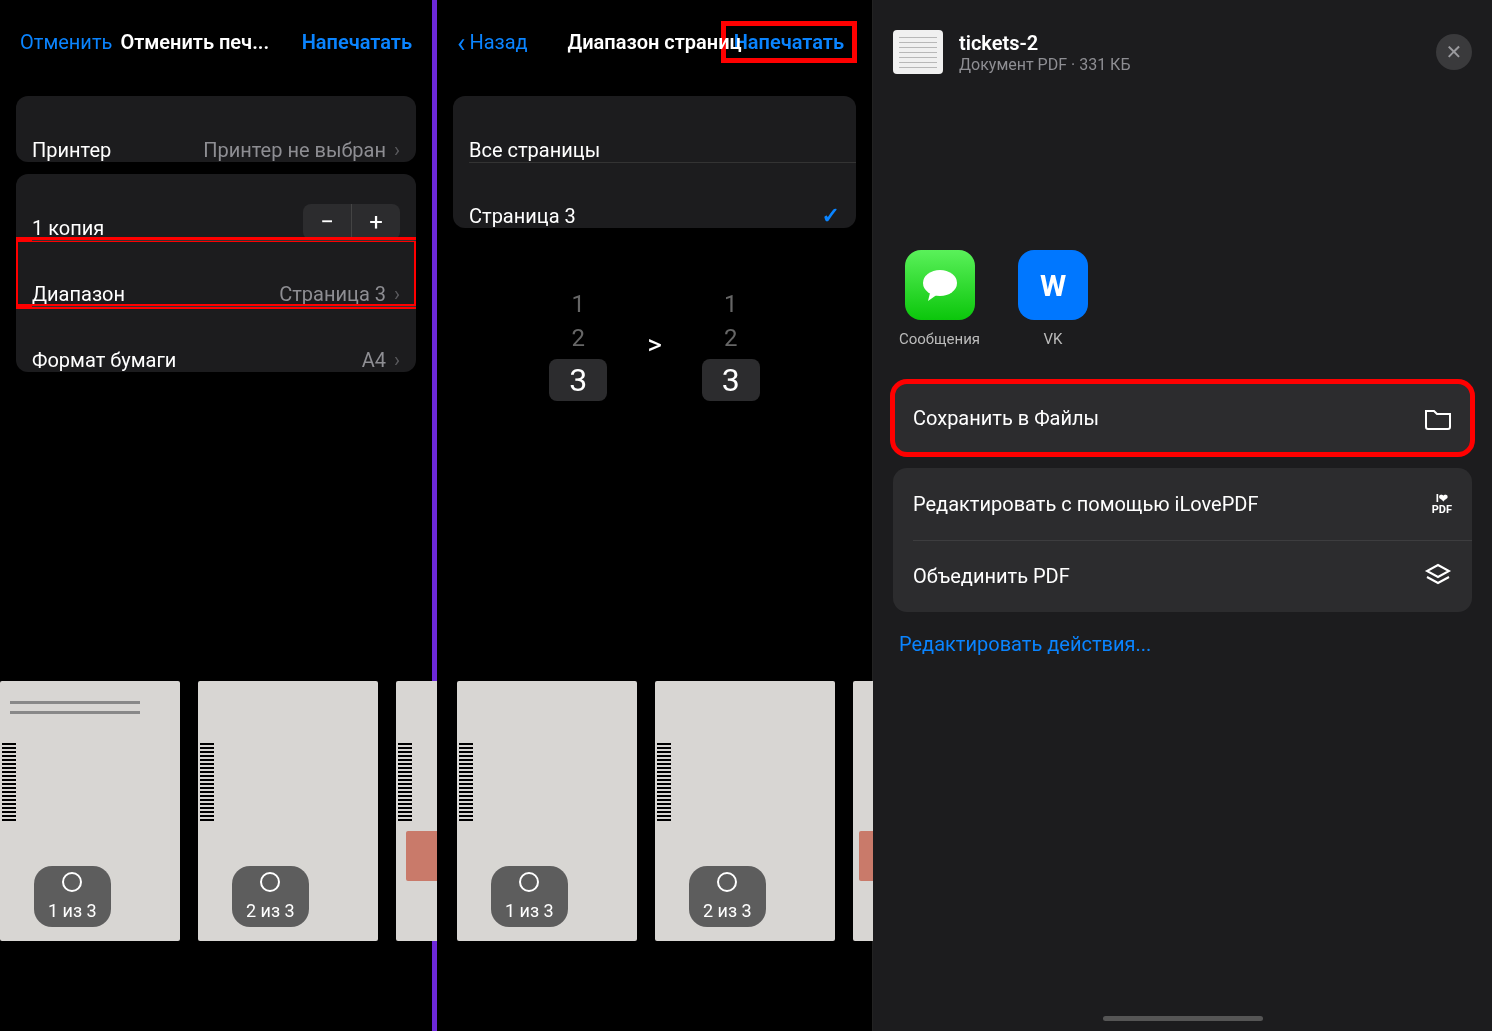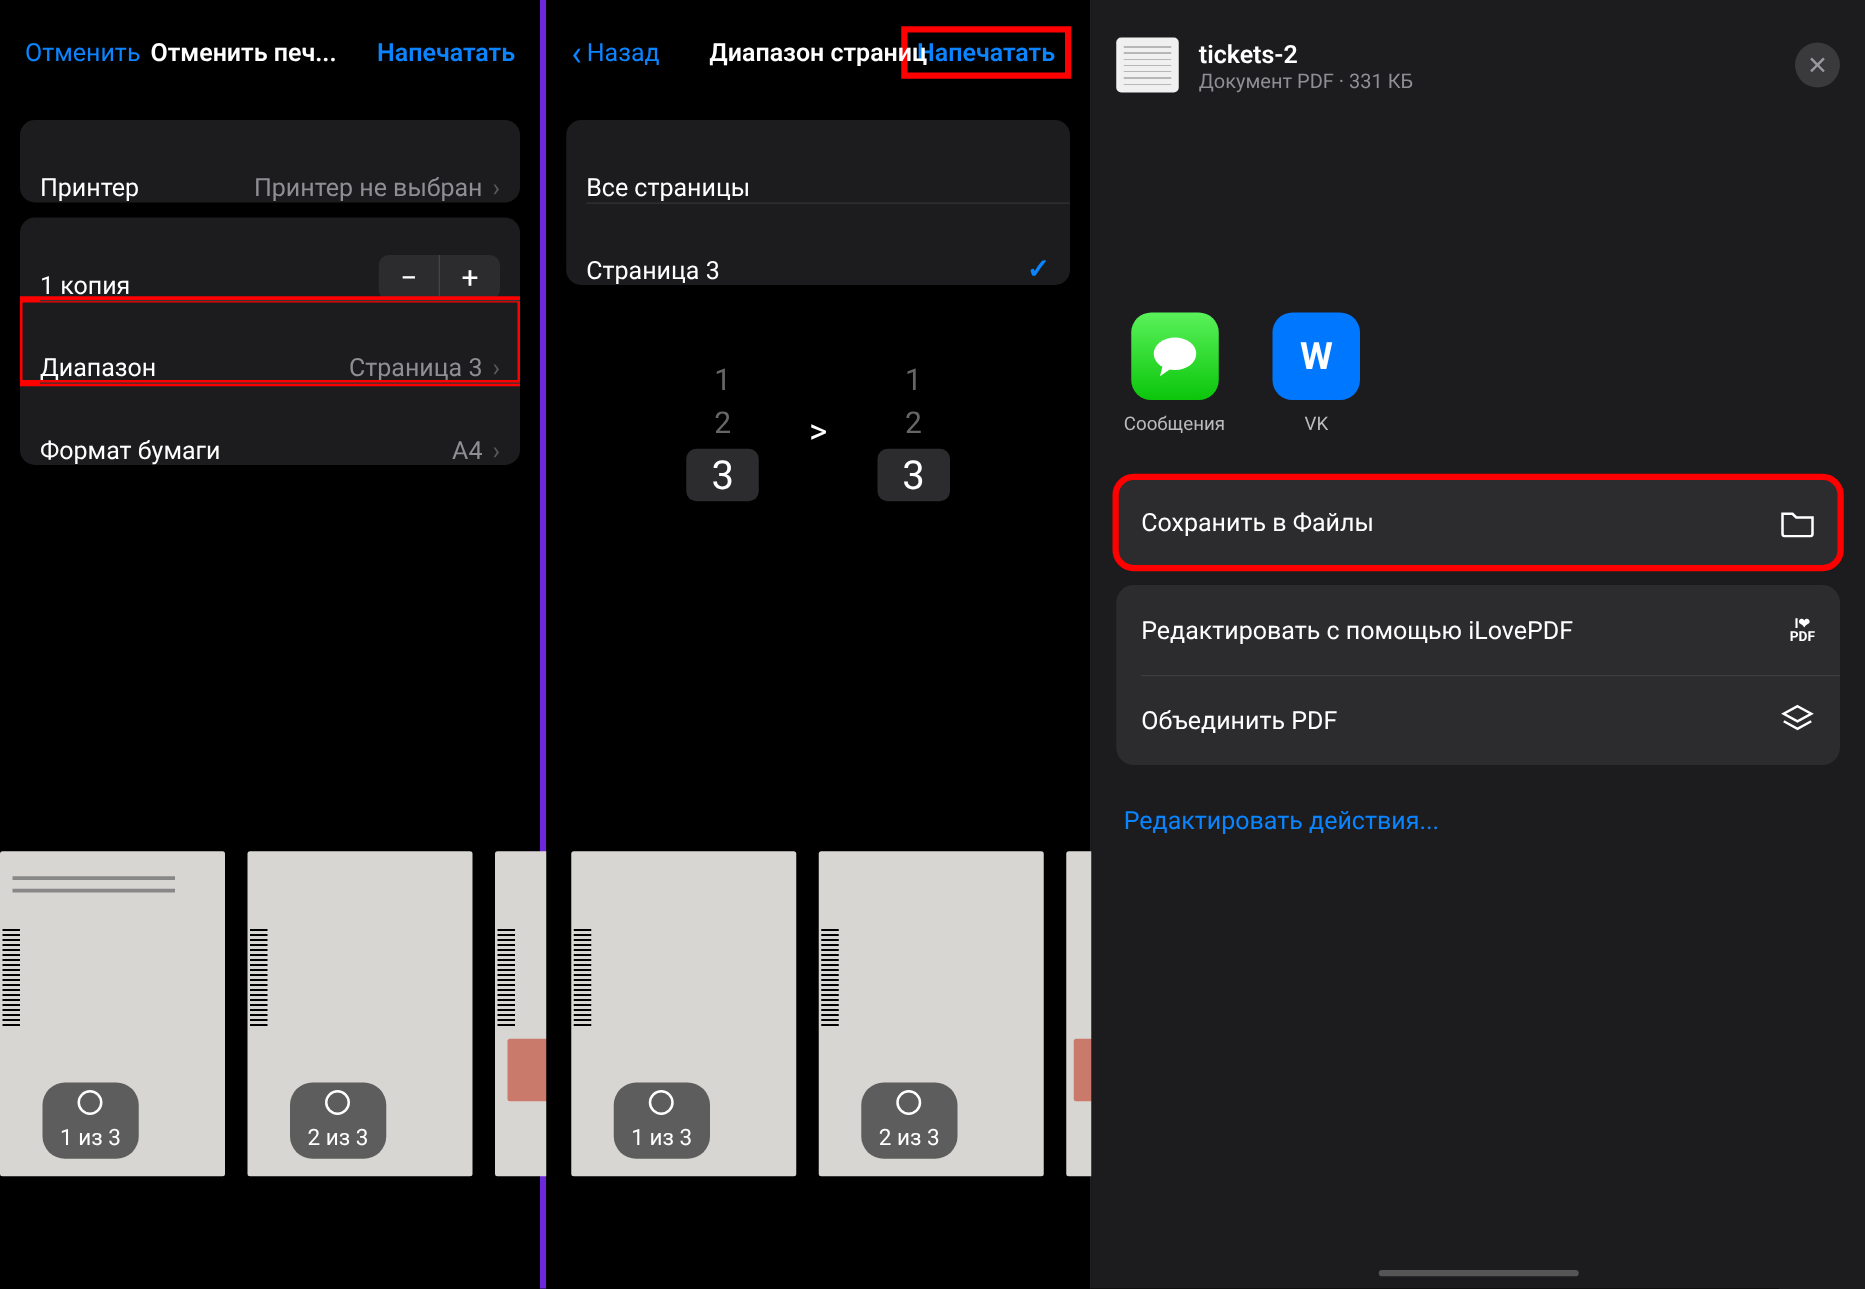--- a/index.html
+++ b/index.html
@@ -63,21 +63,21 @@
   .app-label { color:#bbb; font-size:15px; }
   .ic-airdrop { background:#fff; }
   .ic-messages { background:linear-gradient(#5af15a,#0bc60b); }
   .ic-mail { background:linear-gradient(#3fc0ff,#0a84ff); }
   .ic-vk { background:#0077ff; color:#fff; font-size:30px; font-weight:700; display:flex; align-items:center; justify-content:center; }
 
   .action-list { margin: 20px 20px 0 20px; background:#2c2c2e; border-radius:14px; overflow:hidden; }
   .action-row { display:flex; align-items:center; min-height:72px; padding:12px 20px; color:#fff; font-size:20px; position:relative; cursor:pointer; }
   .action-row + .action-row::before { content:""; position:absolute; left:20px; right:0; top:0; height:1px; background:#3d3d3f; }
   .action-row .trail { margin-left:auto; color:#fff; }
-  .edit-actions { color:#0a84ff; font-size:20px; padding:32px 26px; cursor:pointer; }
+  .edit-actions { color:#0a84ff; font-size:20px; padding:20px 26px; cursor:pointer; }
 
   .home-indicator { position:absolute; bottom:10px; left:50%; transform:translateX(-50%); width:160px; height:5px; border-radius:3px; background:#555; }
 
   .nav-print-box { outline:5px solid #ff0000; padding:4px 8px; }
 
   svg { display:block; }
 </style>
 </head>
 <body>
 

